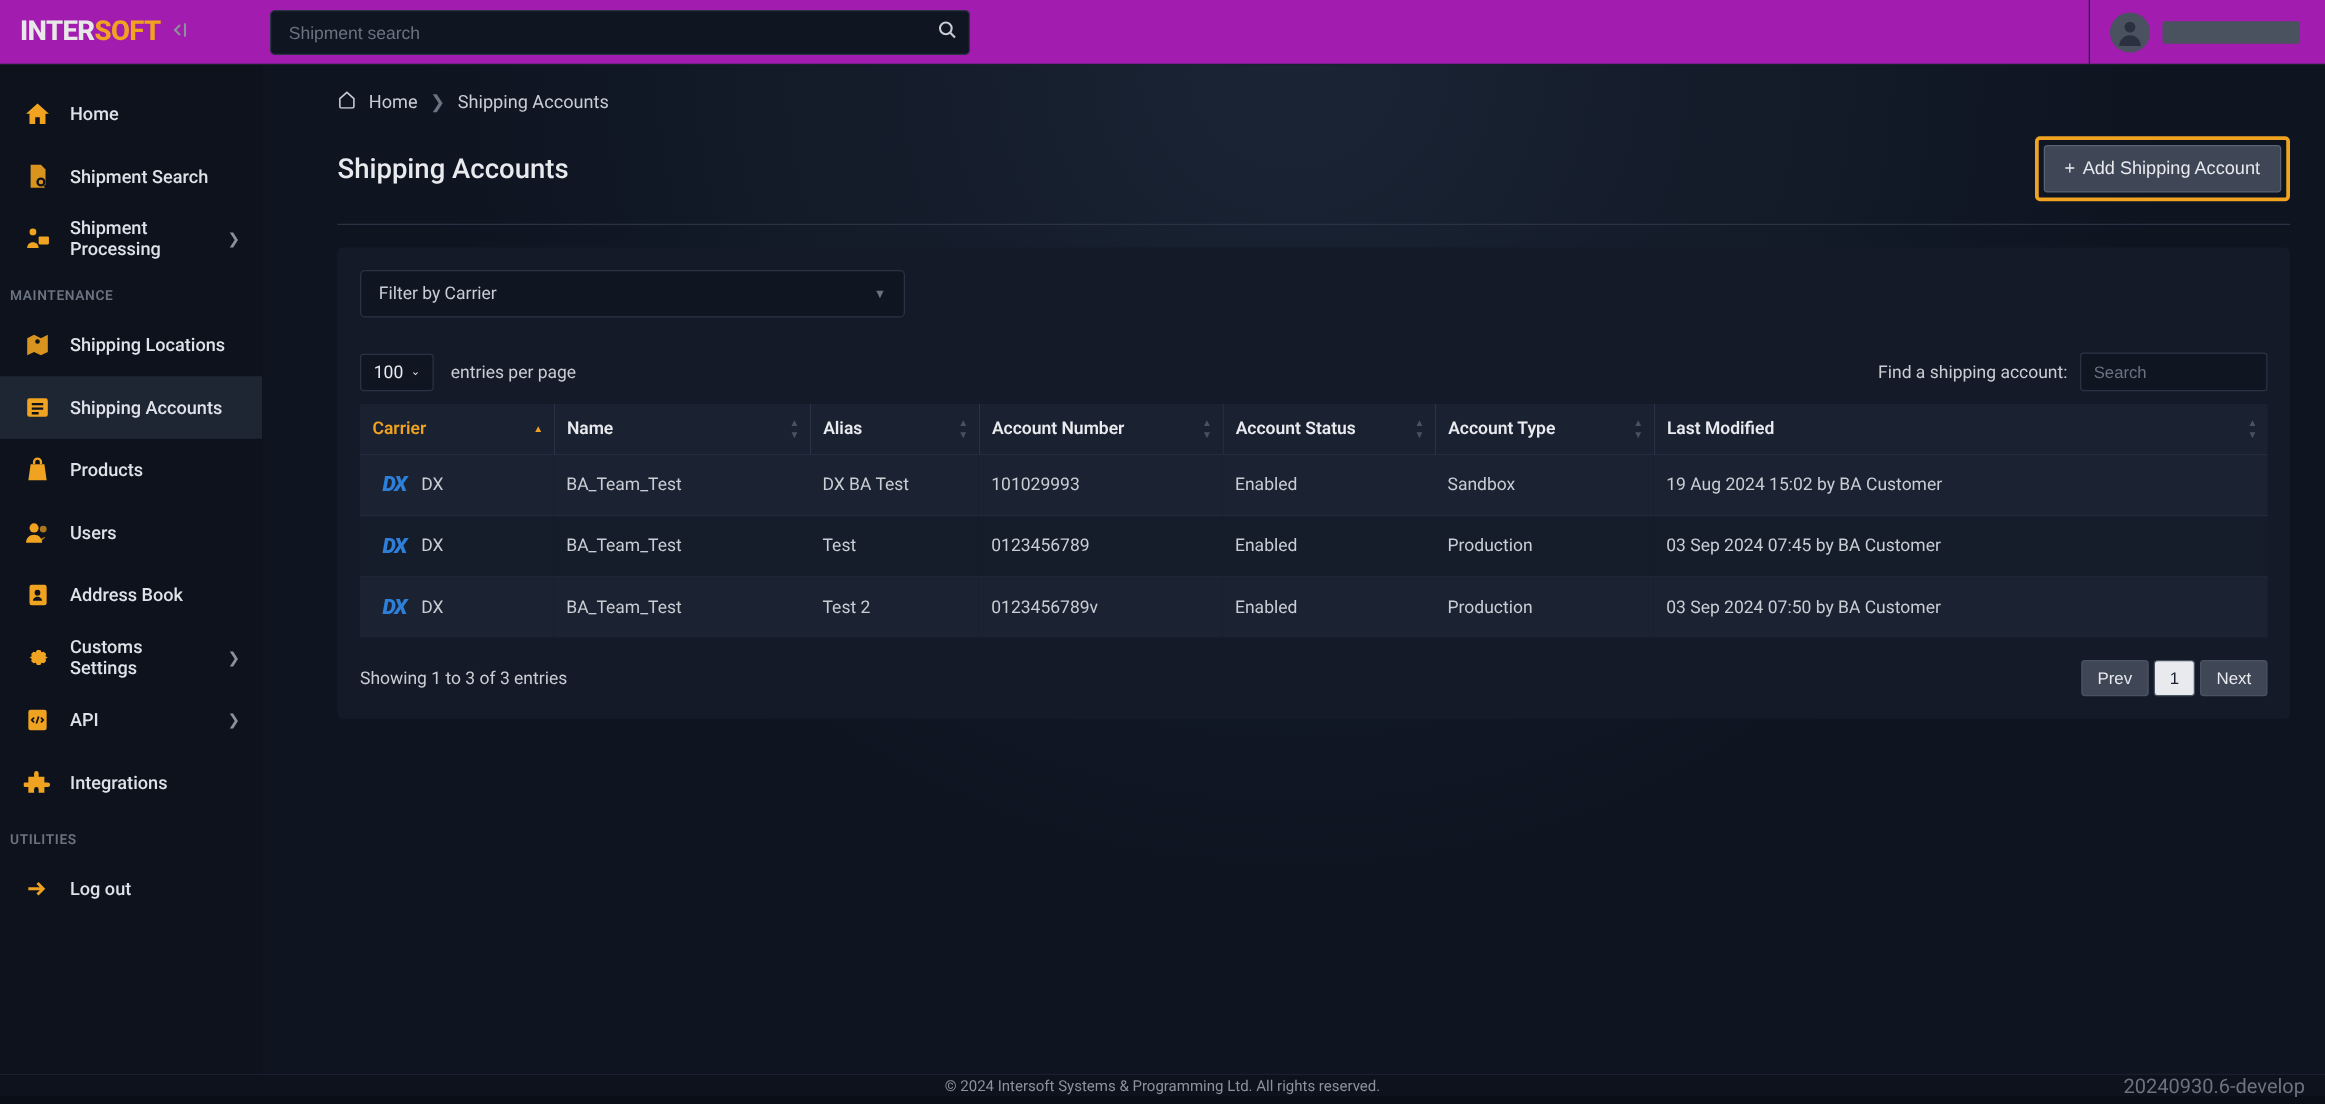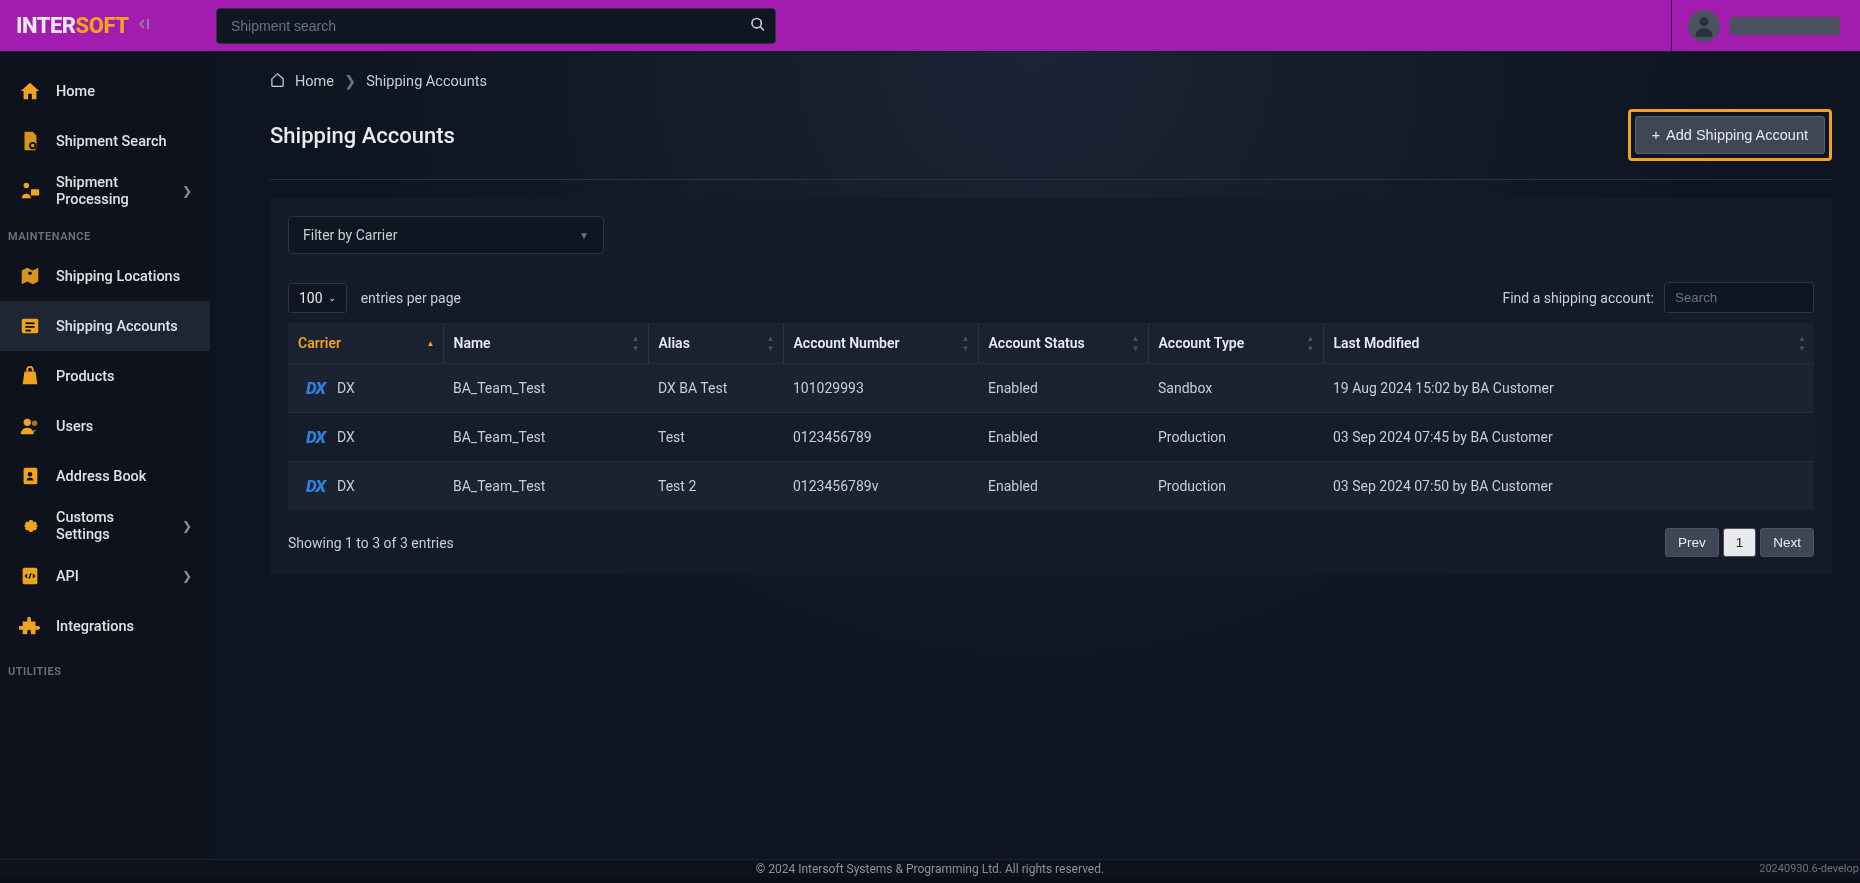--- a/index.html
+++ b/index.html
@@ -188,21 +188,21 @@
 .panel {
   background: #141a28;
   border-radius: 4px;
   padding: 18px;
 }
 .filter-select {
   background: #0f1622;
   border: 1px solid #2a3244;
   border-radius: 4px;
   padding: 10px 14px;
-  width: 316px;
+  width: 436px;
   color: #c9cdd4;
   display: flex;
   align-items: center;
   justify-content: space-between;
   cursor: pointer;
   margin-bottom: 28px;
 }
 .table-controls {
   display: flex;
   align-items: center;
@@ -306,22 +306,22 @@
   border-top: 1px solid #1a2030;
   display: flex;
   align-items: center;
   justify-content: center;
   font-size: 12px;
   color: #8c919c;
   position: relative;
 }
 .version {
   position: absolute;
-  right: 1px;
-  font-size: 11px;
+  right: 16px;
+  font-size: 16px;
   color: #6b7280;
 }
 </style>
 </head>
 <body>
 
 <div class="topbar">
   <div class="logo-area">
     <span class="logo-text">
       <span class="logo-inter">INTER</span><span class="logo-soft">SOFT</span>
@@ -462,20 +462,29 @@
       <span class="nav-icon">
           <svg viewBox="0 0 24 24" fill="currentColor">
             <path d="M4 7h5V4a2 2 0 014 0v3h5v5h3a2 2 0 010 4h-3v5h-5v-3a2 2 0 00-4 0v3H4v-5H1a2 2 0 010-4h3z"></path>
           </svg>
         </span>
       <span>Integrations</span>
     </div>
 
     <div class="nav-section-label">UTILITIES</div>
 
+    <div class="nav-item">
+      <span class="nav-icon">
+          <svg viewBox="0 0 24 24" fill="none" stroke="currentColor" stroke-width="2.5">
+            <line x1="4" y1="12" x2="16" y2="12"></line>
+            <polyline points="12 7 17 12 12 17"></polyline>
+          </svg>
+        </span>
+      <span>Log out</span>
+    </div>
   </div>
 
   <div class="main">
     <div class="breadcrumb">
       <span><svg width="15" height="15" viewBox="0 0 24 24" fill="none" stroke="currentColor" stroke-width="2">
             <path d="M3 11l9-8 9 8v10a2 2 0 01-2 2H5a2 2 0 01-2-2z"></path>
           </svg></span>
       <span>Home</span>
       <span class="bc-sep">❯</span>
       <span>Shipping Accounts</span>

